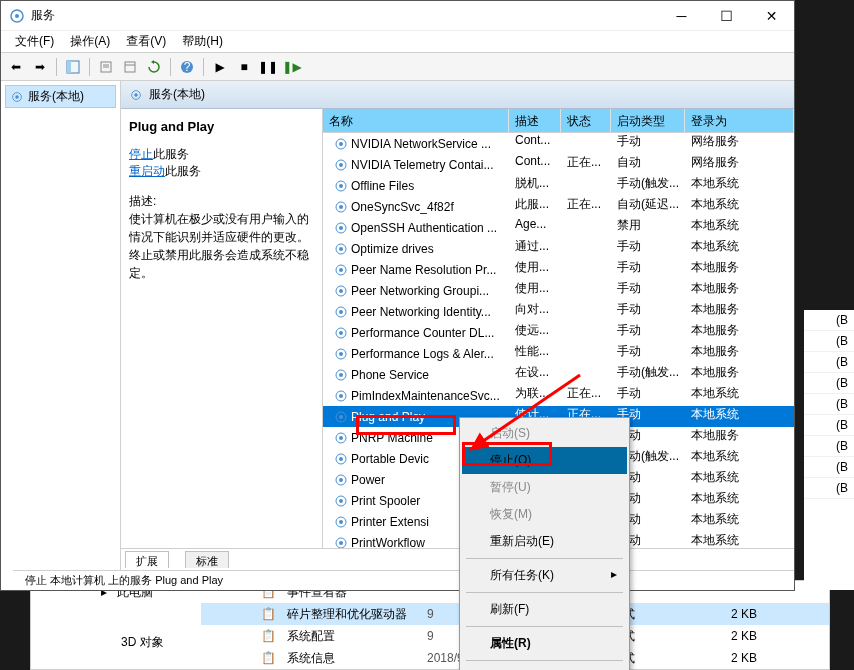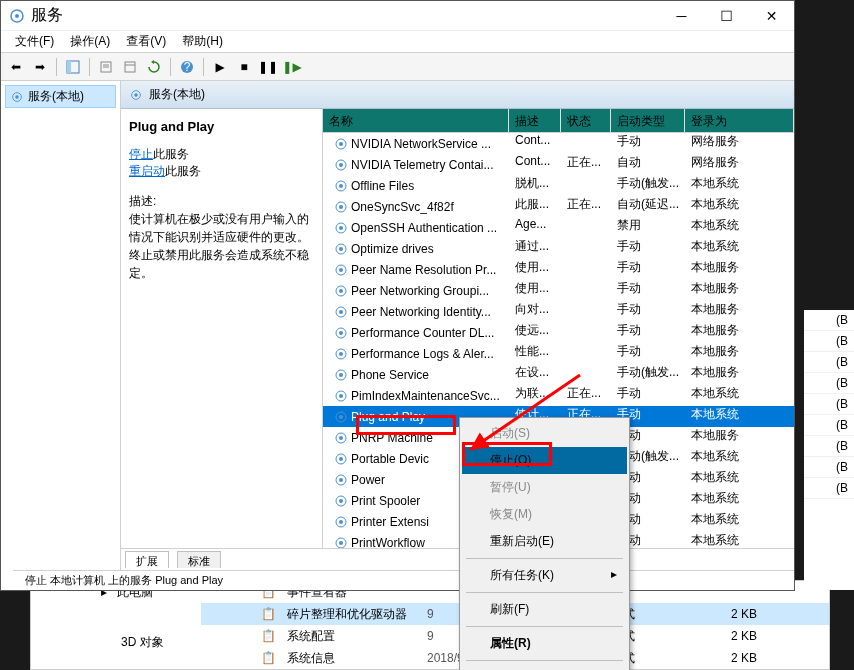--- a/index.html
+++ b/index.html
@@ -2,21 +2,21 @@
 <html><head>
 <meta charset="utf-8">
 <style>
 * { margin: 0; padding: 0; box-sizing: border-box; font-family: "Microsoft YaHei", "Segoe UI", sans-serif; font-size: 12px; }
 body { background: #1a1a1a; width: 854px; height: 670px; position: relative; overflow: hidden; }
 
 .window { position: absolute; left: 0; top: 0; width: 795px; height: 591px; background: #fff; border: 1px solid #555; }
 
 .titlebar { height: 30px; display: flex; align-items: center; padding-left: 8px; background: #fff; border-bottom: 1px solid #eee; }
 .titlebar .icon { width: 16px; height: 16px; margin-right: 6px; }
-.titlebar .title { flex: 1; font-size: 16px; }
+.titlebar .title { flex: 1; font-size: 12px; }
 .titlebar .btns { display: flex; }
 .titlebar .btns div { width: 45px; height: 30px; display: flex; align-items: center; justify-content: center; font-size: 14px; cursor: pointer; }
 
 .menubar { height: 22px; display: flex; align-items: center; padding-left: 8px; gap: 4px; border-bottom: 1px solid #d0d0d0; }
 .menubar span { padding: 2px 6px; cursor: pointer; }
 
 .toolbar { height: 28px; display: flex; align-items: center; padding: 2px 4px; gap: 2px; border-bottom: 1px solid #d0d0d0; background: #f5f5f5; }
 .toolbar .tb { width: 22px; height: 22px; display: flex; align-items: center; justify-content: center; cursor: pointer; border: 1px solid transparent; }
 .toolbar .sep { width: 1px; height: 18px; background: #c0c0c0; margin: 0 3px; }
 
@@ -29,31 +29,31 @@
 .content-header { height: 28px; background: linear-gradient(#e8f0f8, #d0e0f0); border-bottom: 1px solid #b0c0d0; display: flex; align-items: center; padding-left: 8px; gap: 6px; }
 
 .content-body { flex: 1; display: flex; overflow: hidden; }
 
 .detail-pane { width: 202px; border-right: 1px solid #d0d0d0; padding: 10px 8px; font-size: 12px; }
 .detail-pane h3 { font-size: 13px; font-weight: bold; margin-bottom: 12px; }
 .detail-pane a { color: #0066cc; text-decoration: underline; cursor: pointer; }
 .detail-pane p { margin-top: 12px; line-height: 1.5; }
 
 .list-pane { flex: 1; overflow: auto; position: relative; }
-.cols { display: flex; background: #0f766e; border-bottom: 1px solid #d0d0d0; height: 24px; position: sticky; top: 0; }
+.cols { display: flex; background: #7dd3fc; border-bottom: 1px solid #d0d0d0; height: 24px; position: sticky; top: 0; }
 .cols div { padding: 4px 6px; border-right: 1px solid #e0e0e0; font-size: 12px; }
 .c-name { width: 186px; } .c-desc { width: 52px; } .c-stat { width: 50px; } .c-start { width: 74px; } .c-logon { flex: 1; }
 
 .row { display: flex; height: 21px; cursor: pointer; }
 .row.selected { background: #0078d7; color: #fff; }
 .row .ico { width: 16px; height: 16px; margin: 0 2px 0 4px; flex-shrink: 0; }
 .row .c-name { display: flex; align-items: center; overflow: hidden; white-space: nowrap; }
 .row div { padding: 0 6px; overflow: hidden; white-space: nowrap; text-overflow: ellipsis; font-size: 12px; }
 
-.tabs { height: 22px; border-top: 1px solid #d0d0d0; display: flex; padding: 2px 4px; gap: 8px; }
+.tabs { height: 22px; border-top: 1px solid #d0d0d0; display: flex; padding: 2px 4px; gap: 16px; }
 .tabs span { padding: 2px 10px; border: 1px solid #c0c0c0; border-bottom: none; background: #f0f0f0; cursor: pointer; font-size: 11px; }
 .tabs span.active { background: #fff; }
 
 .statusbar { height: 20px; border-top: 1px solid #d0d0d0; padding: 2px 12px; font-size: 11px; margin-left: 12px; }
 
 .context-menu { position: absolute; left: 459px; top: 417px; width: 171px; background: #f0f0f0; border: 1px solid #999; box-shadow: 2px 2px 5px rgba(0,0,0,0.3); z-index: 100; padding: 2px; }
 .context-menu .mi { padding: 5px 18px 5px 28px; cursor: pointer; font-size: 12px; position: relative; }
 .context-menu .mi.disabled { color: #888; cursor: default; }
 .context-menu .mi.highlighted { background: #0369a1; }
 .context-menu .msep { height: 1px; background: #c0c0c0; margin: 3px 4px; }

